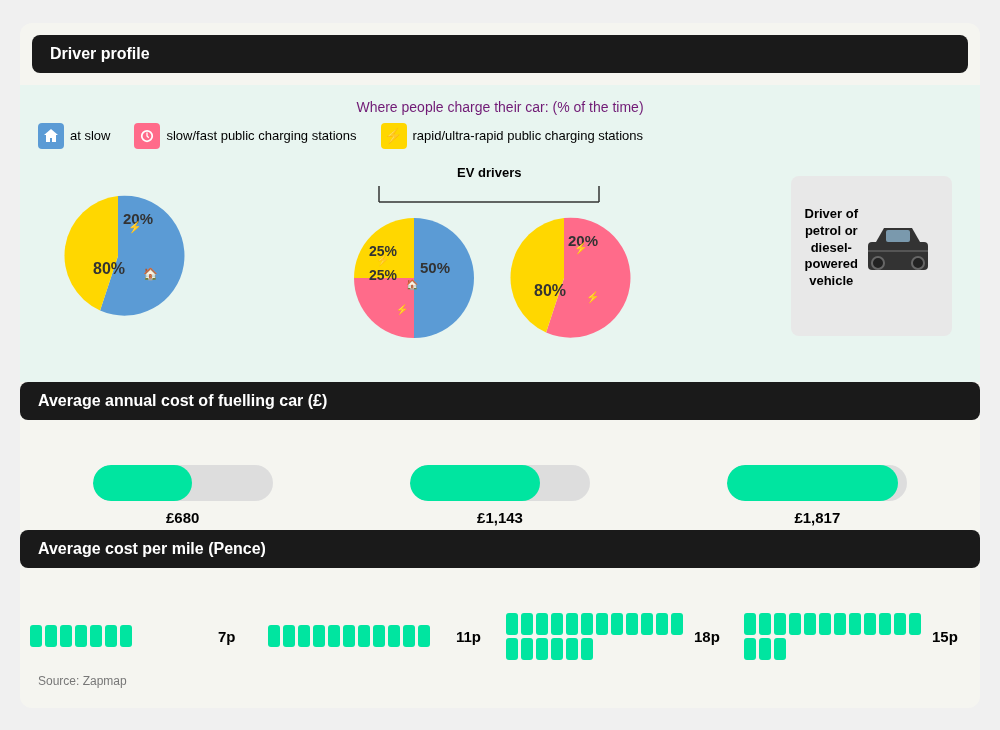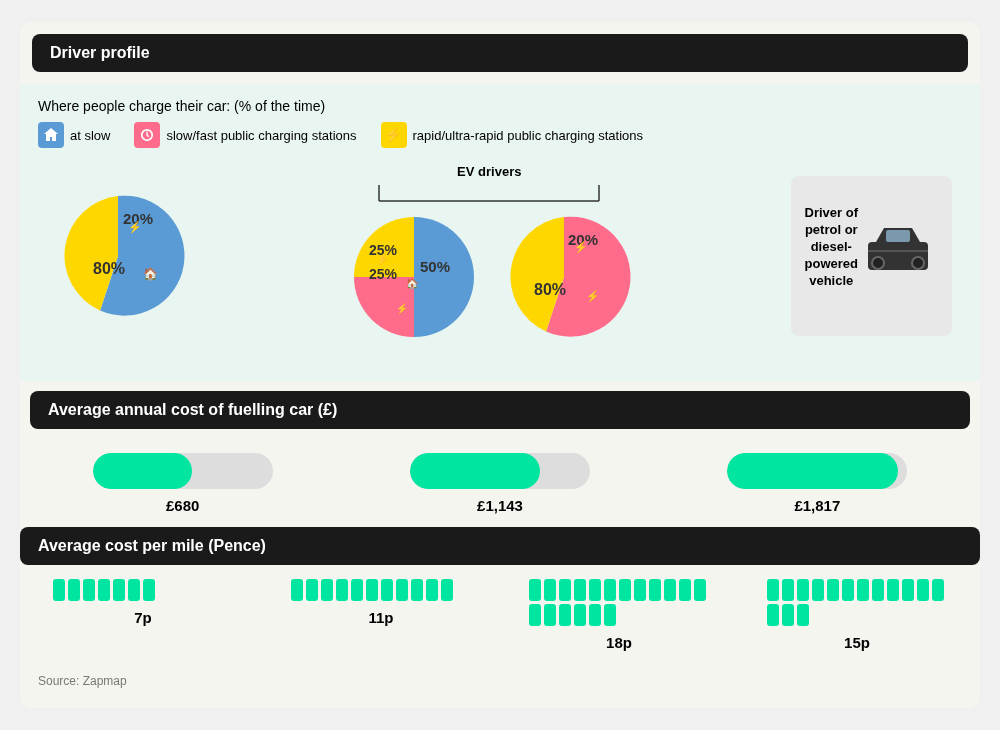--- a/index.html
+++ b/index.html
@@ -28,22 +28,23 @@
       border-radius: 8px;
       margin: 12px;
     }
     
     .top-section {
       background: #e8f5f0;
       padding: 14px 18px 18px;
     }
     .legend-title {
       font-size: 14px;
-      color: #000000;
+      color: #701a75;
       margin-bottom: 8px;
+      text-align: center;
     }
     .legend-items {
       display: flex;
       gap: 24px;
       align-items: center;
       flex-wrap: wrap;
     }
     .legend-item {
       display: flex;
       align-items: center;
@@ -118,22 +119,23 @@
       margin-bottom: 16px;
       line-height: 1.3;
     }
     .car-icon {
       font-size: 50px;
       color: #333;
     }
     .bars-row {
       display: flex;
       gap: 12px;
-      padding: 14px 10px 13px;
+      padding: 14px 10px 4px;
       background: #f5f5f0;
+      margin-top: 31px;
     }
     .bar-item {
       flex: 1;
       display: flex;
       flex-direction: column;
       align-items: center;
       gap: 8px;
     }
     .fuel-bar {
       width: 180px;
@@ -151,21 +153,20 @@
       border-radius: 24px;
     }
     .fuel-value {
       font-size: 15px;
       font-weight: 800;
       text-align: center;
     }
     .mile-bar-item {
       flex: 1;
       display: flex;
-      flex-direction: column;
       align-items: center;
       gap: 8px;
     }
     .mile-segments {
       display: flex;
       gap: 3px;
       flex-wrap: wrap;
       width: 180px;
       align-items: center;
     }
@@ -304,21 +305,21 @@
             <circle cx="20" cy="43" r="6" fill="#222" stroke="#666" stroke-width="2"></circle>
             <circle cx="60" cy="43" r="6" fill="#222" stroke="#666" stroke-width="2"></circle>
             <rect x="28" y="10" width="24" height="12" rx="2" fill="#aaddff" opacity="0.6"></rect>
             <rect x="10" y="30" width="60" height="2" fill="#555"></rect>
           </svg>
         </div>
       </div>
     </div>
   </div>
 
-  <div class="section-header" style="margin: 10px;">
+  <div class="section-header" style="margin: 0;">
     <span>Average annual cost of fuelling car (£)</span>
   </div>
 
   <div class="bars-row">
     <div class="bar-item">
       <div class="fuel-bar">
         <div class="fuel-bar-fill" style="width: 55%;"></div>
       </div>
       <div class="fuel-value">£680</div>
     </div>

